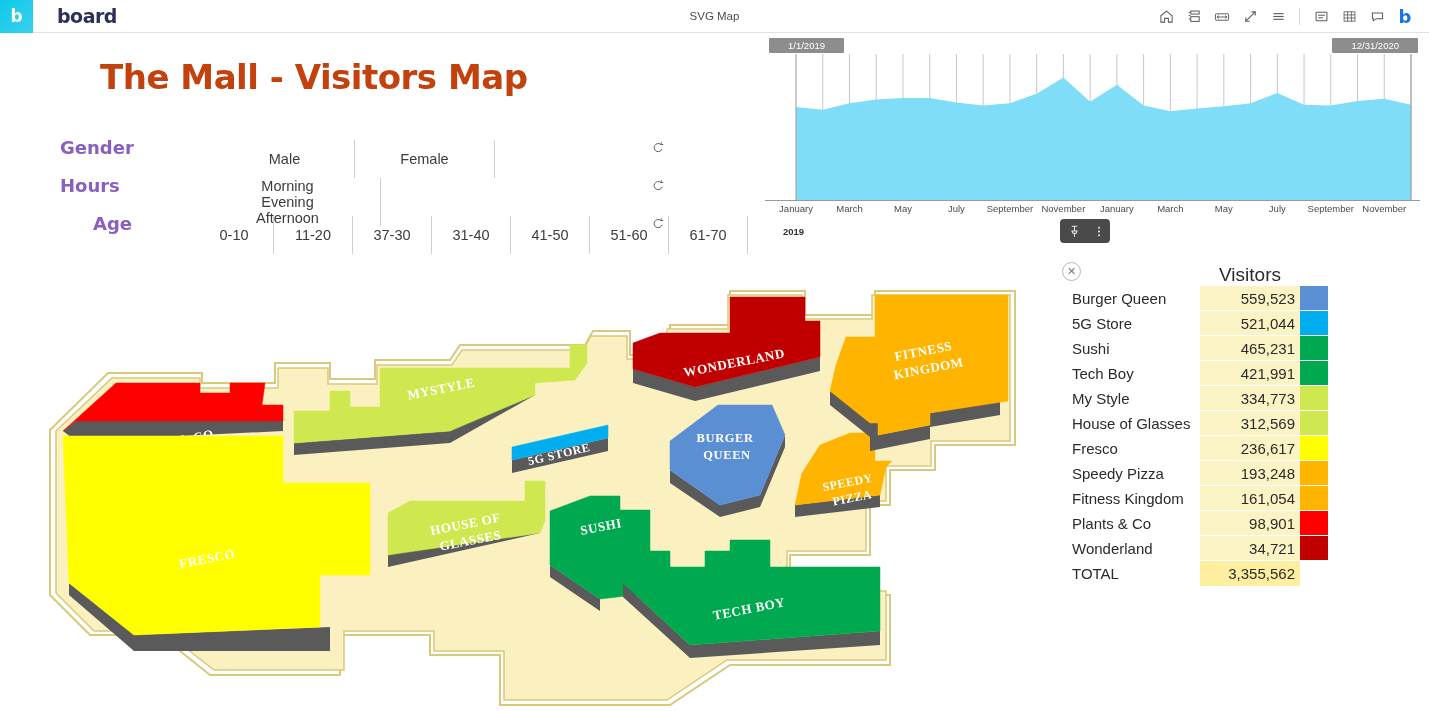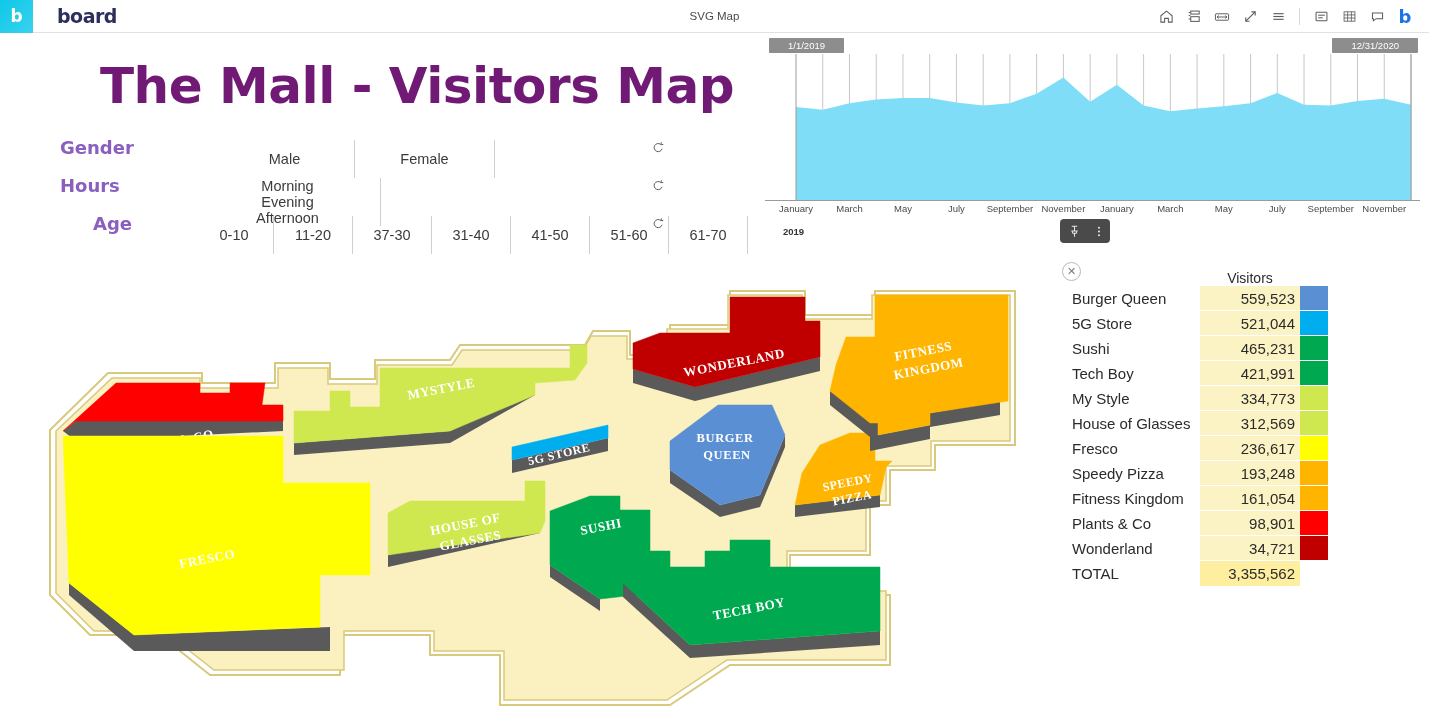--- a/index.html
+++ b/index.html
@@ -40,21 +40,21 @@
   .tbicon {
     width:28px; height:28px; display:flex; align-items:center; justify-content:center;
     color:#5c5c5c; cursor:pointer;
   }
   .tb-sep { width:1px; height:17px; background:#d8d8d8; margin:0 7px; }
   .tbicon svg { display:block; }
 
   
   #page-title {
     position:absolute; left:100px; top:57px;
-    font-size:50px; font-weight:bold; color:#701a75;
+    font-size:34px; font-weight:bold; color:#c2410c;
     font-family:"DejaVu Sans", sans-serif; letter-spacing:-0.5px;
     white-space:nowrap;
   }
 
   
   #filters { position:absolute; left:60px; top:128px; width:700px; }
   .frow { position:relative; height:38px; }
   .frow-label {
     position:absolute; left:0; top:0; height:38px; width:105px;
     display:flex; align-items:center; justify-content:flex-start;
@@ -106,21 +106,21 @@
   
   #vtable { position:absolute; left:1072px; top:264px; width:256px; }
   #vt-close {
     position:absolute; left:-10px; top:-2px; width:19px; height:19px;
     border-radius:50%; border:1px solid #b8b8b8; color:#7a7a7a;
     display:flex; align-items:center; justify-content:center; font-size:11px;
     cursor:pointer; background:#fff;
   }
   #vt-header {
     height:22px; display:flex; align-items:flex-end;
-    font-size:14px; color:#2b2b2b;
+    font-size:19px; color:#2b2b2b;
   }
   #vt-header .vh-name { width:128px; }
   #vt-header .vh-val { width:100px; text-align:center; }
   .vrow { height:25px; display:flex; align-items:stretch; }
   .vr-name {
     width:128px; font-size:15px; color:#2b2b2b;
     display:flex; align-items:center; white-space:nowrap;
   }
   .vr-val {
     width:100px; background:#fcf3c4; font-size:15px; color:#2b2b2b;

